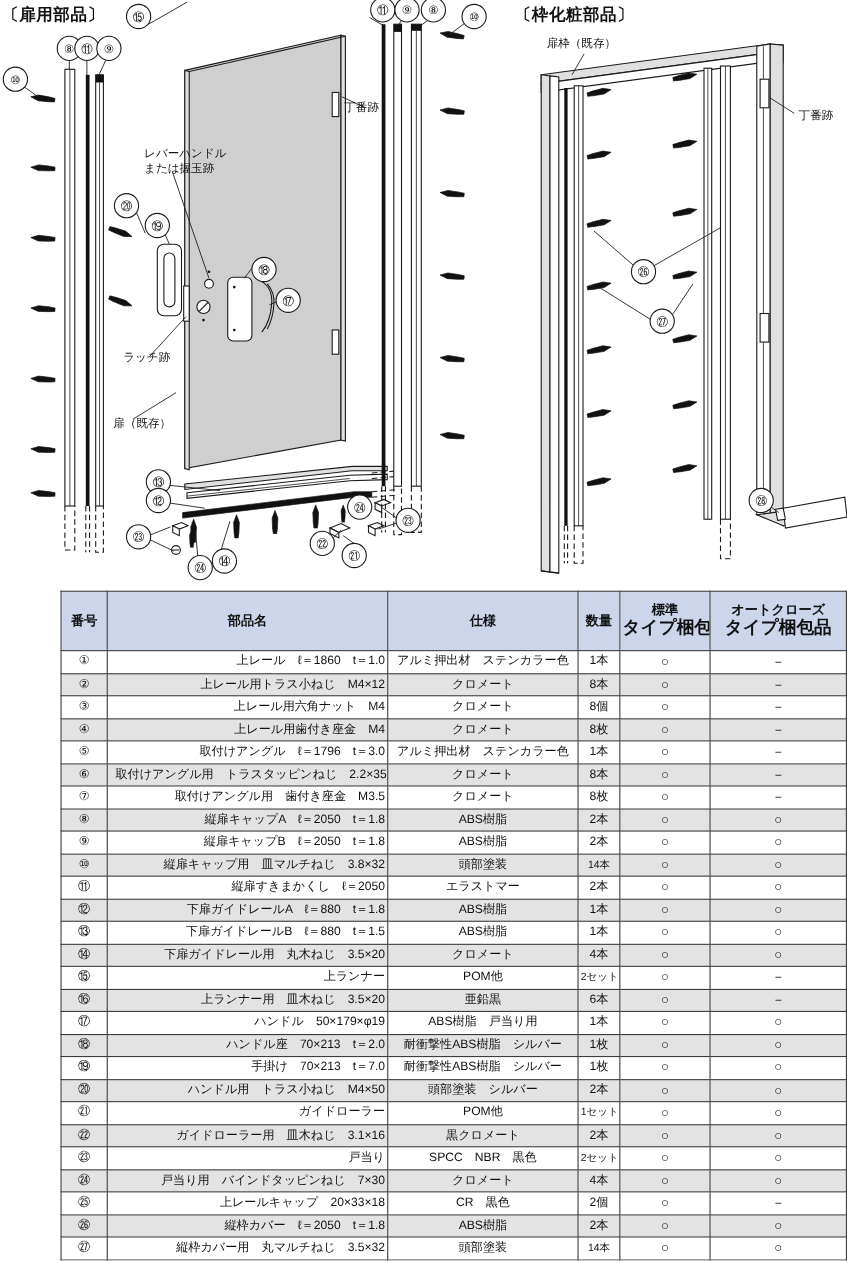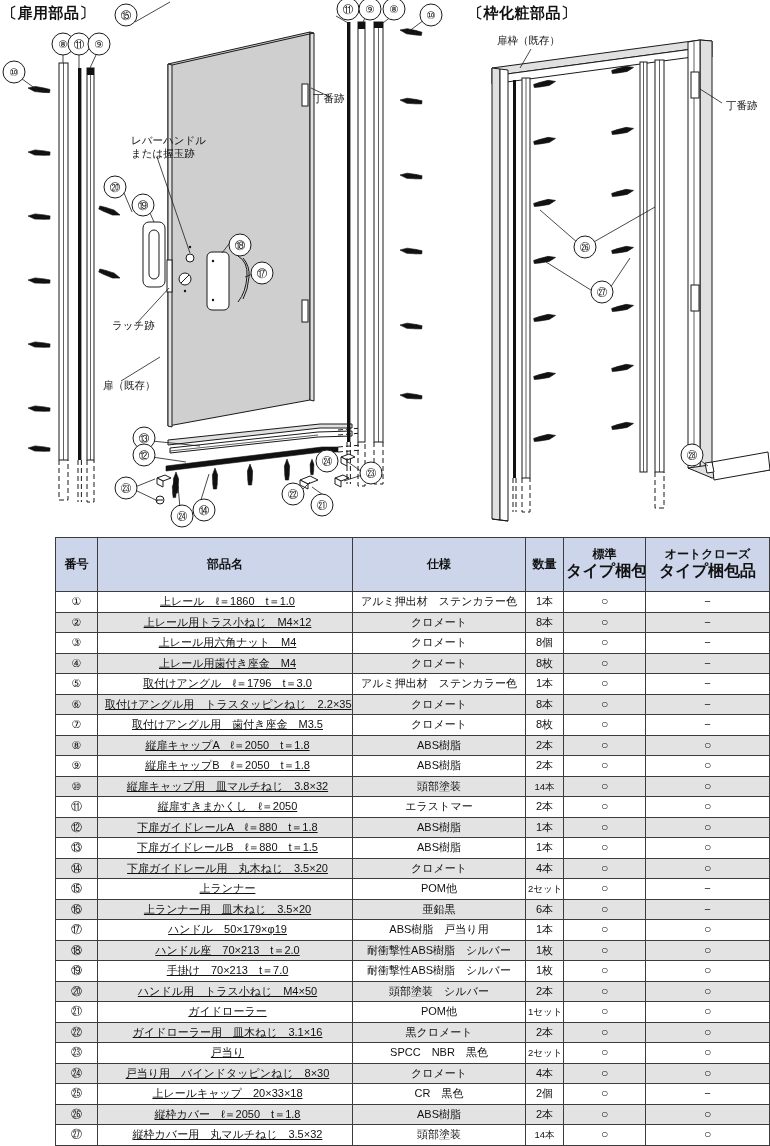--- a/index.html
+++ b/index.html
@@ -49,21 +49,21 @@
     border:1px solid #3c3c3c;
     padding:0 2px; height:19.5px; line-height:19.5px;
     text-align:center; vertical-align:middle;
     white-space:nowrap; overflow:hidden;
   }
   #parts-table thead th {
     background:#ccd5ea; font-weight:700; height:54px; line-height:1.15;
     padding:2px; font-size:12px;
   }
   #parts-table thead th .sub { display:block; font-size:16px; }
-  #parts-table tbody td.name { text-align:center; padding-left:7px;text-decoration:underline; }
+  #parts-table tbody td.name { text-align:right; padding-left:7px; }
   #parts-table tbody tr:nth-child(even) td { background:#e3e3e3; }
   #parts-table tbody tr:nth-child(odd)  td { background:#ffffff; }
   #parts-table tbody td.mark { font-size:12px; }
   #parts-table tbody td.qty.small { font-size:9.5px; }
 </style>
 </head>
 <body>
 
 <div id="diagram">
 
@@ -633,21 +633,21 @@
       <tr>
         <td class="no">㉓</td>
         <td class="name">戸当り</td>
         <td class="spec">SPCC　NBR　黒色</td>
         <td class="qty small">2セット</td>
         <td class="mark">○</td>
         <td class="mark">○</td>
       </tr>
       <tr>
         <td class="no">㉔</td>
-        <td class="name">戸当り用　バインドタッピンねじ　8×30</td>
+        <td class="name">戸当り用　バインドタッピンねじ　7×30</td>
         <td class="spec">クロメート</td>
         <td class="qty">4本</td>
         <td class="mark">○</td>
         <td class="mark">○</td>
       </tr>
       <tr>
         <td class="no">㉕</td>
         <td class="name">上レールキャップ　20×33×18</td>
         <td class="spec">CR　黒色</td>
         <td class="qty">2個</td>

